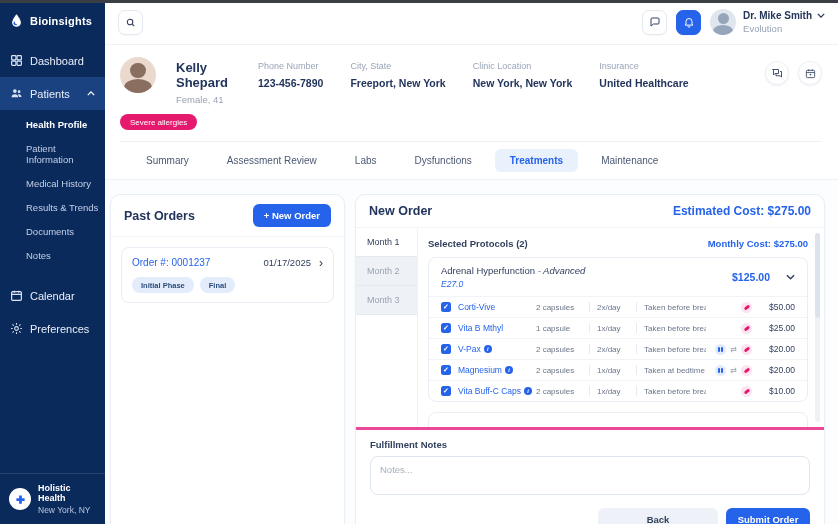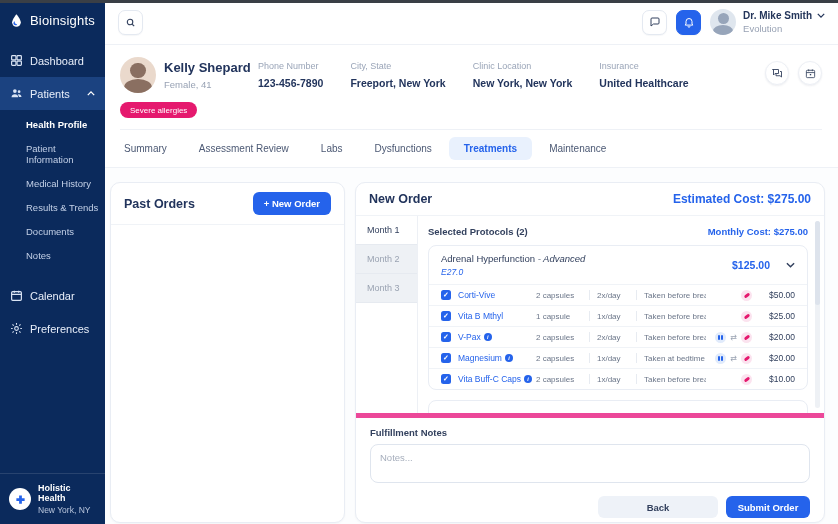--- a/index.html
+++ b/index.html
@@ -4,21 +4,21 @@
 <style>
   * { margin:0; padding:0; box-sizing:border-box; }
   html,body { width:838px; height:524px; overflow:hidden; }
   body { font-family:"Liberation Sans", sans-serif; background:#fff; position:relative; color:#22345c; }
   #top-edge { position:absolute; top:0; left:0; right:0; height:3px; background:#3a3f46; z-index:50; }
   #app { display:flex; width:838px; height:524px; }
 
   
   #sidebar { width:105px; background:#0b2a5c; color:#fff; display:flex; flex-direction:column; flex:none; }
   .logo-row { display:flex; align-items:center; gap:6px; padding:13px 10px 16px 9px; }
-  .logo-text { font-size:13px; font-weight:400; letter-spacing:.2px; }
+  .logo-text { font-size:11px; font-weight:700; letter-spacing:.2px; }
   .nav-item { display:flex; align-items:center; gap:7px; padding:10px 10px; font-size:11px; color:#e9effa; cursor:pointer; }
   .nav-item .nav-ic { width:13px; height:13px; flex:none; color:#dbe5f5; }
   .nav-item.active { background:#1b4280; }
   .nav-item .spring { flex:1; }
   .subnav { padding:2px 0 4px 26px; }
   .subnav-item { font-size:9.5px; color:#c3d0e7; padding:6.5px 0; cursor:pointer; }
   .subnav-item.active { color:#fff; font-weight:bold; }
   .side-spacer { flex:1; }
   .clinic-footer { border-top:1px solid rgba(255,255,255,.12); padding:9px 9px; display:flex; align-items:center; gap:7px; }
   .clinic-badge { width:22px; height:22px; border-radius:50%; background:#fff; display:flex; align-items:center; justify-content:center; flex:none; }
@@ -37,33 +37,33 @@
   .avatar::before { content:""; position:absolute; width:42%; height:42%; border-radius:50%; background:#97a5ba; top:16%; left:29%; }
   .avatar::after { content:""; position:absolute; width:76%; height:48%; border-radius:50% 50% 0 0; background:#97a5ba; bottom:-10%; left:12%; }
   .avatar.warm { background:#ead9cc; } .avatar.warm::before,.avatar.warm::after { background:#8a6f61; }
   .user-block { display:flex; align-items:center; gap:7px; cursor:pointer; }
   .user-name-row { display:flex; align-items:center; gap:5px; font-size:10px; font-weight:bold; color:#24355a; }
   .user-org { font-size:9.5px; color:#98a2b4; margin-top:2px; }
 
   
   #patient-header { padding:12px 16px 0 15px; flex:none; }
   .patient-row { display:flex; align-items:flex-start; }
-  .patient-id { display:flex; gap:8px; width:138px; flex:none; }
+  .patient-id { display:flex; gap:20px; width:138px; flex:none; }
   .patient-name { font-size:13px; font-weight:bold; color:#22345c; padding-top:3px; }
   .patient-demo { font-size:9.5px; color:#98a2b4; margin-top:4px; }
   .patient-fields { display:flex; gap:27px; padding-top:4px; }
   .pf-label { font-size:9px; color:#9aa5b8; }
   .pf-value { font-size:10.5px; font-weight:bold; color:#22345c; margin-top:6px; }
   .patient-actions { margin-left:auto; display:flex; gap:9px; padding-top:4px; }
   .circle-btn { width:24px; height:24px; border-radius:50%; background:#fff; border:1px solid #edf0f5; box-shadow:0 1px 2px rgba(20,40,80,.08); display:flex; align-items:center; justify-content:center; cursor:pointer; }
   .allergy-badge { display:inline-block; margin-top:9px; background:#e5196e; color:#fff; font-size:8px; font-weight:normal; padding:3.5px 10px; border-radius:9px; }
   .header-divider { border-bottom:1px solid #eef1f6; margin-top:11px; }
 
   
-  #tabs { display:flex; align-items:flex-start; padding:7px 4px; gap:2px; border-bottom:1px solid #eef1f6; flex:none; }
+  #tabs { display:flex; align-items:flex-start; padding:7px 26px; gap:8px; border-bottom:1px solid #eef1f6; flex:none; }
   .tab { font-size:10px; color:#4c5974; padding:6px 15px; border-radius:6px; cursor:pointer; white-space:nowrap; }
   .tab.active { color:#2563eb; font-weight:bold; background:#e9f1fd; }
 
   
   #content { flex:1; display:flex; gap:10px; padding:14px 13px 6px 5px; background:#fcfdfe; min-height:0; }
   .card { background:#fff; border:1px solid #e9edf4; border-radius:10px; box-shadow:0 1px 2px rgba(16,42,83,.04); display:flex; flex-direction:column; height:341px; }
   .card-header { display:flex; align-items:center; justify-content:space-between; padding:9px 13px; border-bottom:1px solid #f0f3f7; flex:none; }
   .card-title { font-size:12.5px; font-weight:bold; color:#22345c; }
 
   
@@ -74,21 +74,21 @@
   .order-top { display:flex; align-items:center; }
   .order-num { font-size:10px; color:#2563eb; }
   .order-date { margin-left:auto; font-size:9.5px; color:#33415e; }
   .order-chev { margin-left:8px; font-size:12px; color:#33415e; line-height:10px; }
   .order-badges { display:flex; gap:6px; margin-top:9px; }
   .pill { background:#e2ecfb; color:#2c4a7c; font-size:7.5px; font-weight:bold; padding:3.5px 9px; border-radius:9px; }
 
   
   #new-order { flex:1; min-width:0; }
   .est-cost { font-size:12px; font-weight:bold; color:#2563eb; }
-  .no-scrollzone { display:flex; height:202px; border-bottom:5px solid #ec4899; position:relative; overflow:hidden; flex:none; }
+  .no-scrollzone { display:flex; height:202px; border-bottom:3px solid #ec4899; position:relative; overflow:hidden; flex:none; }
   .months-col { width:62px; flex:none; border-right:1px solid #edf0f5; }
   .month-tab { padding:9px 4px 9px 11px; font-size:9px; color:#9aa3b2; background:#eef1f5; border-bottom:1px solid #e6eaf0; cursor:pointer; }
   .month-tab.active { background:#fff; color:#33415e; }
   .protocols-area { flex:1; padding:10px 16px 0 10px; min-width:0; }
   .proto-meta { display:flex; justify-content:space-between; margin-bottom:8px; }
   .proto-meta-left { font-size:9.5px; font-weight:bold; color:#33415e; }
   .proto-meta-right { font-size:9.5px; font-weight:bold; color:#2563eb; }
   .protocol-card { border:1px solid #e9edf4; border-radius:8px; background:#fff; }
   .protocol-card + .protocol-card { margin-top:10px; }
   .proto-header { display:flex; align-items:center; padding:7px 12px; cursor:pointer; }
@@ -294,20 +294,33 @@
       <div class="tab">Maintenance</div>
     </div>
 
     <div id="content">
 
       <section class="card" id="past-orders">
         <div class="card-header">
           <span class="card-title">Past Orders</span>
           <button class="new-order-btn">+ New Order</button>
         </div>
+        <div class="po-body">
+          <div class="order-card">
+            <div class="order-top">
+              <span class="order-num">Order #: 0001237</span>
+              <span class="order-date">01/17/2025</span>
+              <span class="order-chev">›</span>
+            </div>
+            <div class="order-badges">
+              <span class="pill">Initial Phase</span>
+              <span class="pill">Final</span>
+            </div>
+          </div>
+        </div>
       </section>
 
       <section class="card" id="new-order">
         <div class="card-header">
           <span class="card-title">New Order</span>
           <span class="est-cost">Estimated Cost: $275.00</span>
         </div>
 
         <div class="no-scrollzone">
           <div class="months-col">

